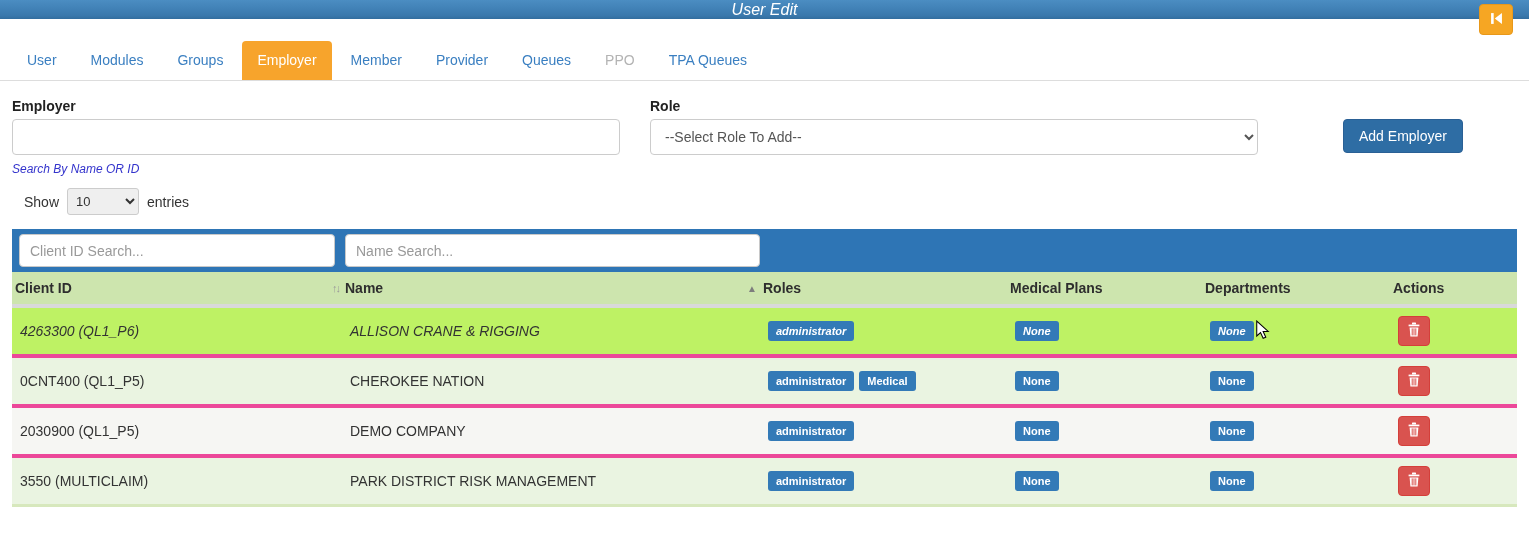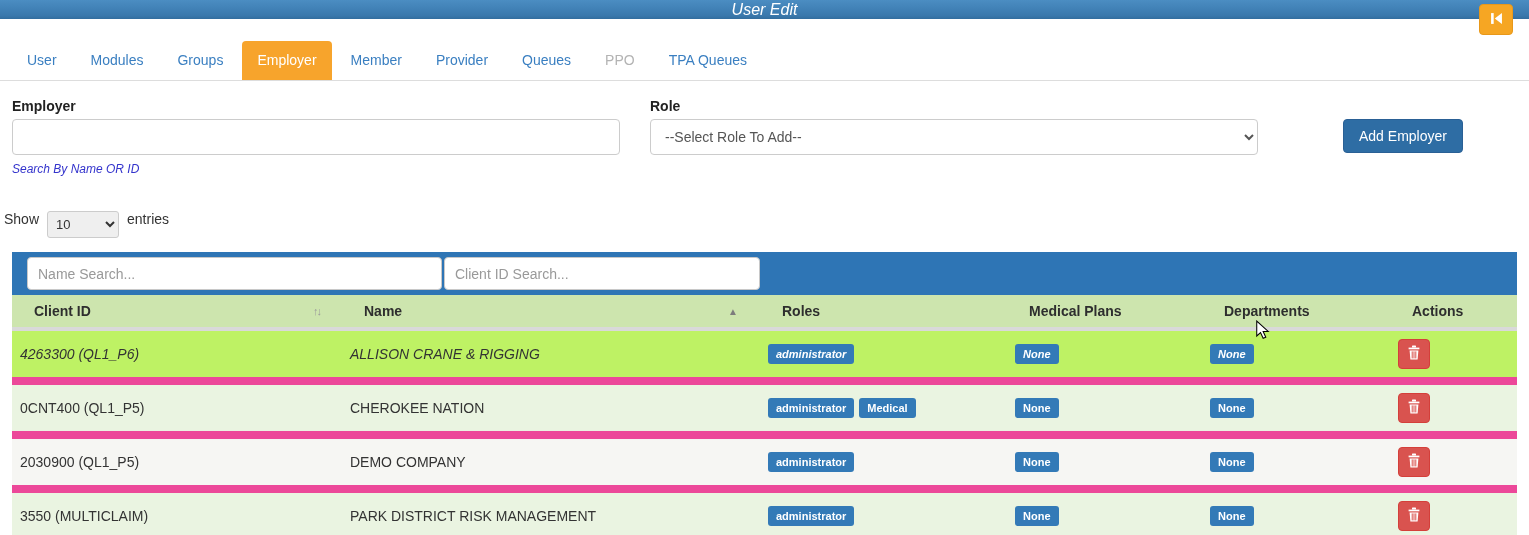--- a/index.html
+++ b/index.html
@@ -40,50 +40,50 @@
     font-family:"Liberation Sans", sans-serif;
   }
   .hint { margin-top:7px; font-size:12px; font-style:italic; color:#3333cc; }
   .add-btn {
     margin-left:85px; margin-top:21px; height:34px; padding:0 15px;
     background:#2e6da4; border:1px solid #2a6095; border-radius:4px;
     color:#fff; font-size:14px; cursor:pointer; font-family:"Liberation Sans", sans-serif;
   }
 
   
-  .show-row { display:flex; padding:0 4px; margin-top:35px; font-size:14px; color:#333; }
+  .show-row { display:flex; align-items:center; padding:0 24px; margin-top:12px; font-size:14px; color:#333; }
   .show-row select {
     margin:0 8px; width:72px; height:27px; border:1px solid #ccc; border-radius:3px;
     font-size:13px; color:#333; padding:0 4px; font-family:"Liberation Sans", sans-serif;
   }
 
   
   .table-wrap { margin:14px 12px 0 12px; width:1505px; }
   .table-toolbar { background:#2e75b5; height:43px; display:flex; align-items:center; padding:0 5px; }
   .search-input {
     height:33px; border:1px solid #c8c8c8; border-radius:4px; background:#fff;
     font-size:14px; color:#333; padding:0 10px; font-family:"Liberation Sans", sans-serif;
   }
   .search-input::placeholder { color:#999; }
   .search-client { width:316px; margin-left:2px; }
   .search-name { width:415px; margin-left:10px; }
 
   table { width:1505px; border-collapse:collapse; table-layout:fixed; border-bottom:3px solid #d7e8bd; }
   thead th {
     background:#cde5ae; text-align:left; font-size:14px; font-weight:bold; color:#2e2e2e;
-    padding:7px 22px; height:34px; border-bottom:4px solid #d9d9d9; cursor:pointer;
+    padding:7px 3px; height:34px; border-bottom:4px solid #d9d9d9; cursor:pointer;
   }
   .sort-both { float:right; color:#9a9a9a; font-size:11px; letter-spacing:-2px; margin-top:2px; }
   .sort-asc  { float:right; color:#7d7d7d; font-size:10px; margin-top:3px; }
   tbody td { font-size:14px; color:#333; padding:8px 8px; height:37px; vertical-align:middle; }
   tbody tr { cursor:pointer; }
   tbody tr:nth-child(odd)  td { background:#f6f6f3; }
   tbody tr:nth-child(even) td { background:#eaf4e1; }
   tbody tr.row-hl td { background:#bef264;font-style:italic; }
-  tbody tr + tr td { border-top:8px solid #ec4899; }
+  tbody tr + tr td { border-top:4px solid #ec4899; }
 
   .badge {
     display:inline-block; background:#337ab7; color:#fff; font-size:11px; font-weight:bold;
     padding:4px 8px; border-radius:3px; margin-right:5px; white-space:nowrap;
   }
   .trash-btn {
     width:32px; height:30px; background:#d9534f; border:1px solid #d43f3a; border-radius:4px;
     display:flex; align-items:center; justify-content:center; cursor:pointer;
   }
 
@@ -136,22 +136,22 @@
   <div class="show-row">
     <span>Show</span>
     <select>
       <option>10</option>
     </select>
     <span>entries</span>
   </div>
 
   <div class="table-wrap">
     <div class="table-toolbar">
+      <input class="search-input search-client" type="text" placeholder="Client ID Search..." style="">
       <input class="search-input search-name" type="text" placeholder="Name Search..." style="">
-      <input class="search-input search-client" type="text" placeholder="Client ID Search..." style="">
     </div>
 
     <table>
       <colgroup>
         <col style="width:330px">
           <col style="width:418px">
           <col style="width:247px">
         <col style="width:195px">
           <col style="width:188px">
           <col style="width:127px">

